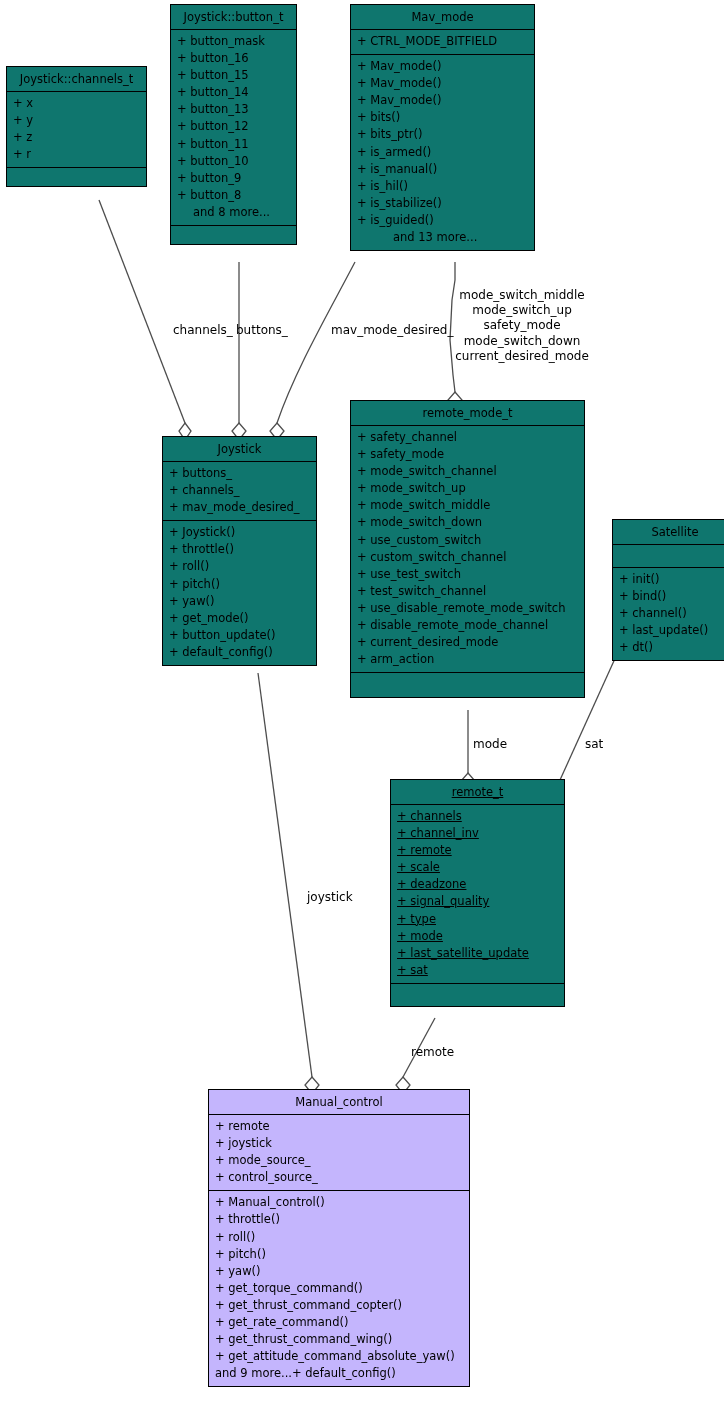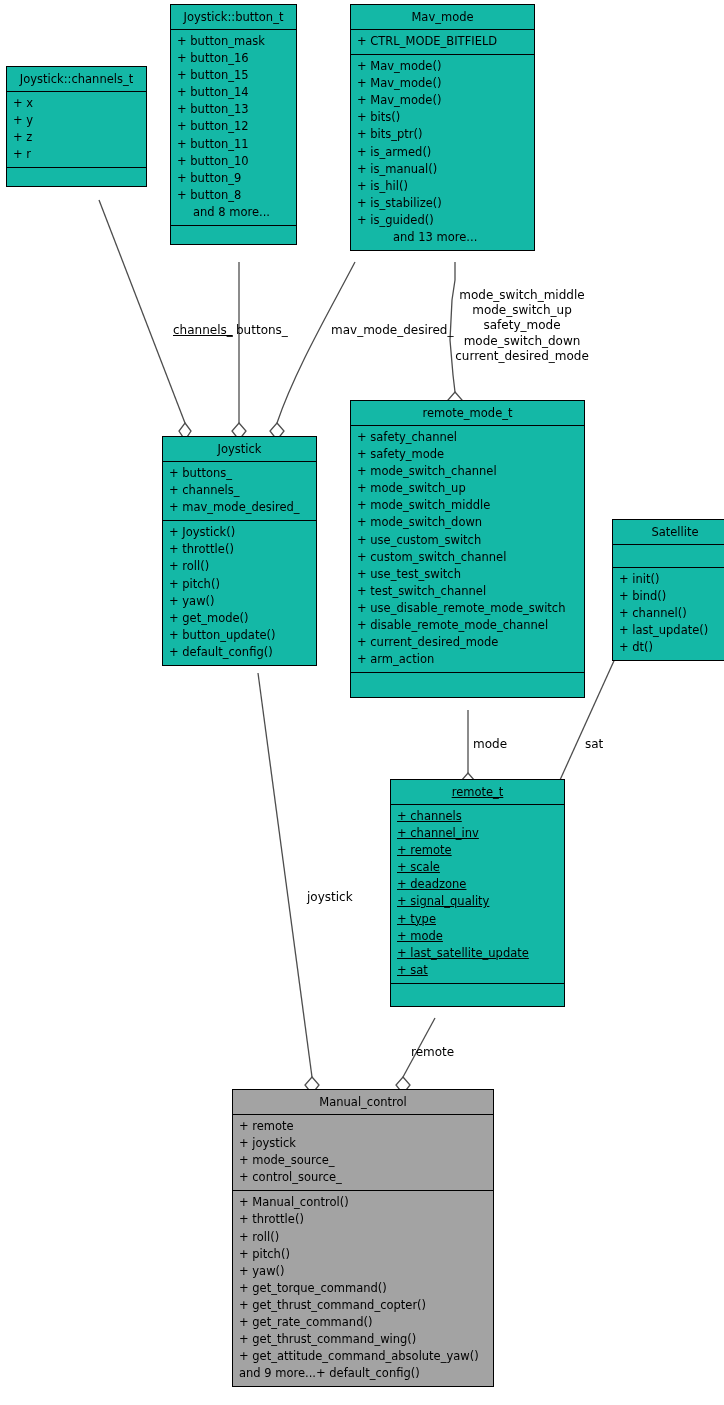--- a/index.html
+++ b/index.html
@@ -20,26 +20,25 @@
     left: 0;
     top: 0;
     width: 724px;
     height: 1405px;
     pointer-events: none;
   }
   .umlbox {
     position: absolute;
     box-sizing: border-box;
     border: 1px solid #000000;
-    background: #14b8a6;
+    background: #0f766e;
     z-index: 5;
   }
   .umlbox.shaded {
-    background: #a3a3a3;
-    margin-left: 24px;
+    background: #c4b5fd;
   }
   .cls-title {
     text-align: center;
     font-size: 11.5px;
     color: #000000;
     line-height: 14px;
     padding: 5px 4px 5px 4px;
     border-bottom: 1px solid #000000;
     white-space: nowrap;
   }
@@ -253,21 +252,21 @@
       <div class="cls-row">+ yaw()</div>
       <div class="cls-row">+ get_torque_command()</div>
       <div class="cls-row">+ get_thrust_command_copter()</div>
       <div class="cls-row">+ get_rate_command()</div>
       <div class="cls-row">+ get_thrust_command_wing()</div>
       <div class="cls-row">+ get_attitude_command_absolute_yaw()</div>
       <div class="cls-row more-left">and 9 more...+ default_config()</div>
     </div>
   </div>
 
-  <div class="edge-label" style="left:173px; top:323px;text-decoration:underline;">channels_</div>
+  <div class="edge-label" style="left:173px; top:323px;">channels_</div>
   <div class="edge-label" style="left:236px; top:323px;">buttons_</div>
   <div class="edge-label" style="left:331px; top:323px;">mav_mode_desired_</div>
 
   <div class="edge-label center" style="left:452px; top:288px; width:140px;">
     <div>mode_switch_middle</div>
     <div>mode_switch_up</div>
     <div>safety_mode</div>
     <div>mode_switch_down</div>
     <div>current_desired_mode</div>
   </div>

